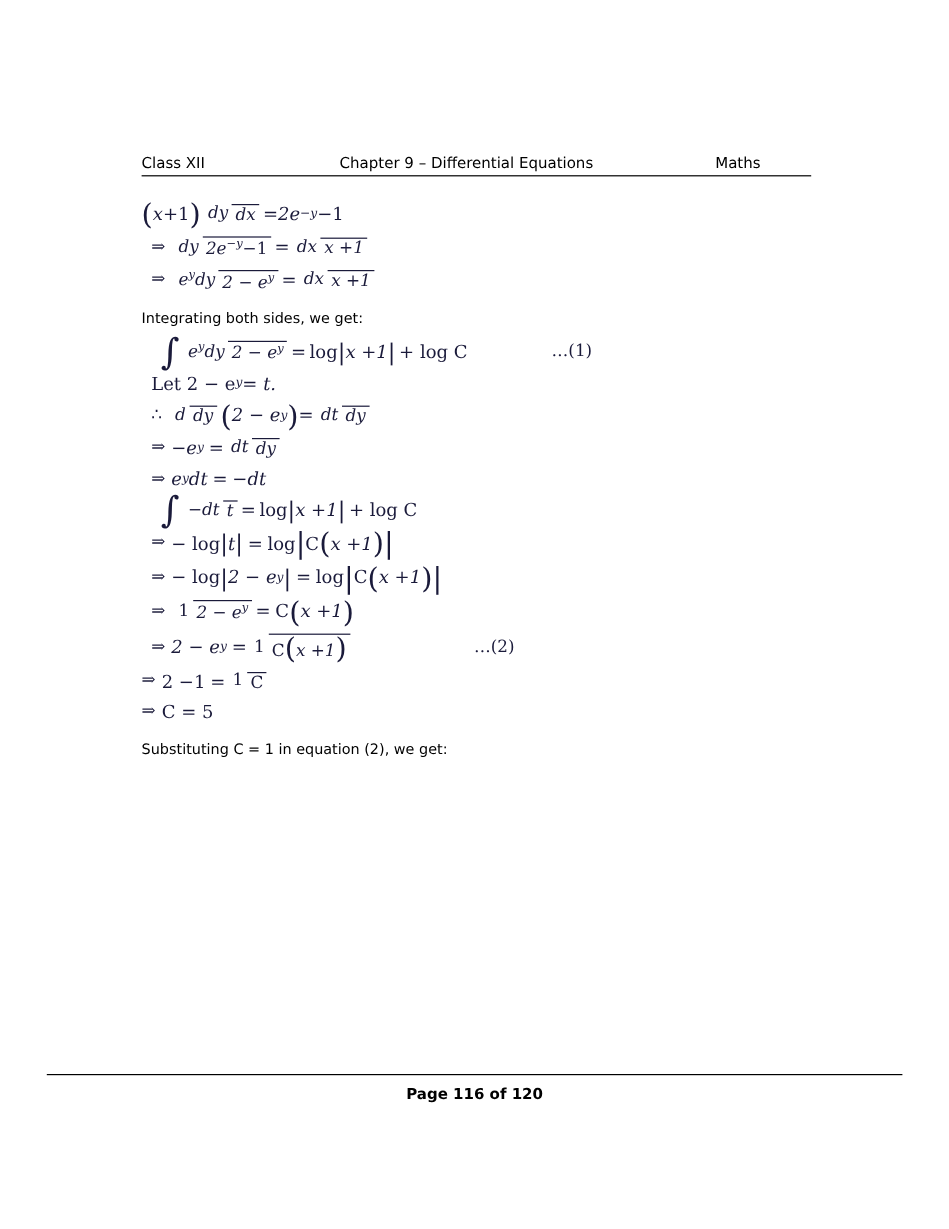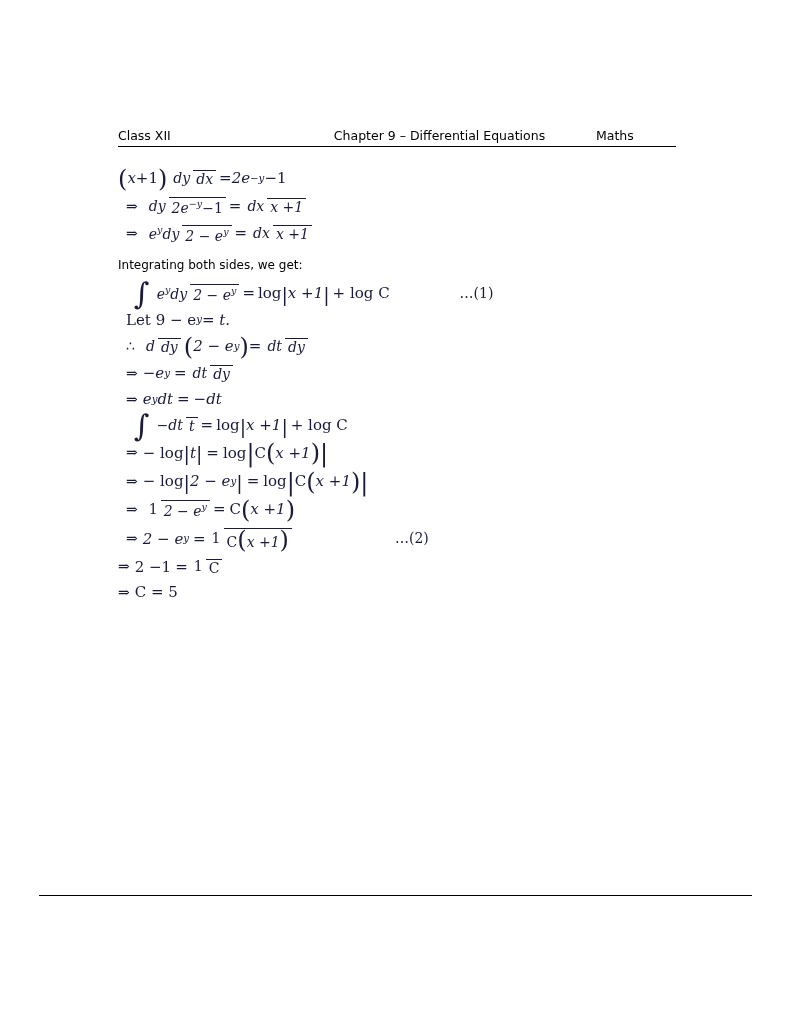--- a/index.html
+++ b/index.html
@@ -26,21 +26,21 @@
     position: absolute;
     left: 118px;
     top: 128px;
     width: 558px;
     display: flex;
     align-items: baseline;
     font-size: 12.5px;
     color: #000;
   }
   .header .h-left { width: 165px; }
-  .header .h-mid { flex: 1; text-align: center; }
+  .header .h-mid { flex: 1; }
   .header .h-right { text-align: left; width: 80px; }
   .header-rule {
     position: absolute;
     left: 118px;
     top: 146px;
     width: 558px;
     border-bottom: 1px solid #000;
   }
 
   
@@ -222,21 +222,21 @@
         <span class="up" style="margin-left:3px">log</span>
           <span class="bar-abs">|</span>
           <span class="ital">x +1</span>
           <span class="bar-abs">|</span>
           <span class="up" style="margin-left:3px">+ log C</span>
         <span class="tag" style="margin-left:70px">…(1)</span>
       </div>
     </div>
 
     <div class="math indent-1">
-      <span class="up" style="font-style:normal">Let 9 − e</span>
+      <span class="up" style="font-style:normal">Let 2 − e</span>
         <span class="sup">y</span>
         <span class="ital"> = t.</span>
     </div>
 
     <div class="math indent-1">
       <span class="arrow">∴</span>
       <span class="frac">
         <span class="num">d</span>
         <span class="den">dy</span>
       </span>
@@ -355,18 +355,20 @@
         <span class="num up">1</span>
         <span class="den up">C</span>
       </span>
     </div>
 
     <div class="math">
       <span class="arrow">⇒</span>
       <span class="up">C = 5</span>
     </div>
 
+    <p class="para">Substituting C = 1 in equation (2), we get:</p>
 
   </div>
 
   <div class="footer-rule"></div>
+  <div class="footer">Page 116 of 120</div>
 
 </div>
 
 </body></html>

